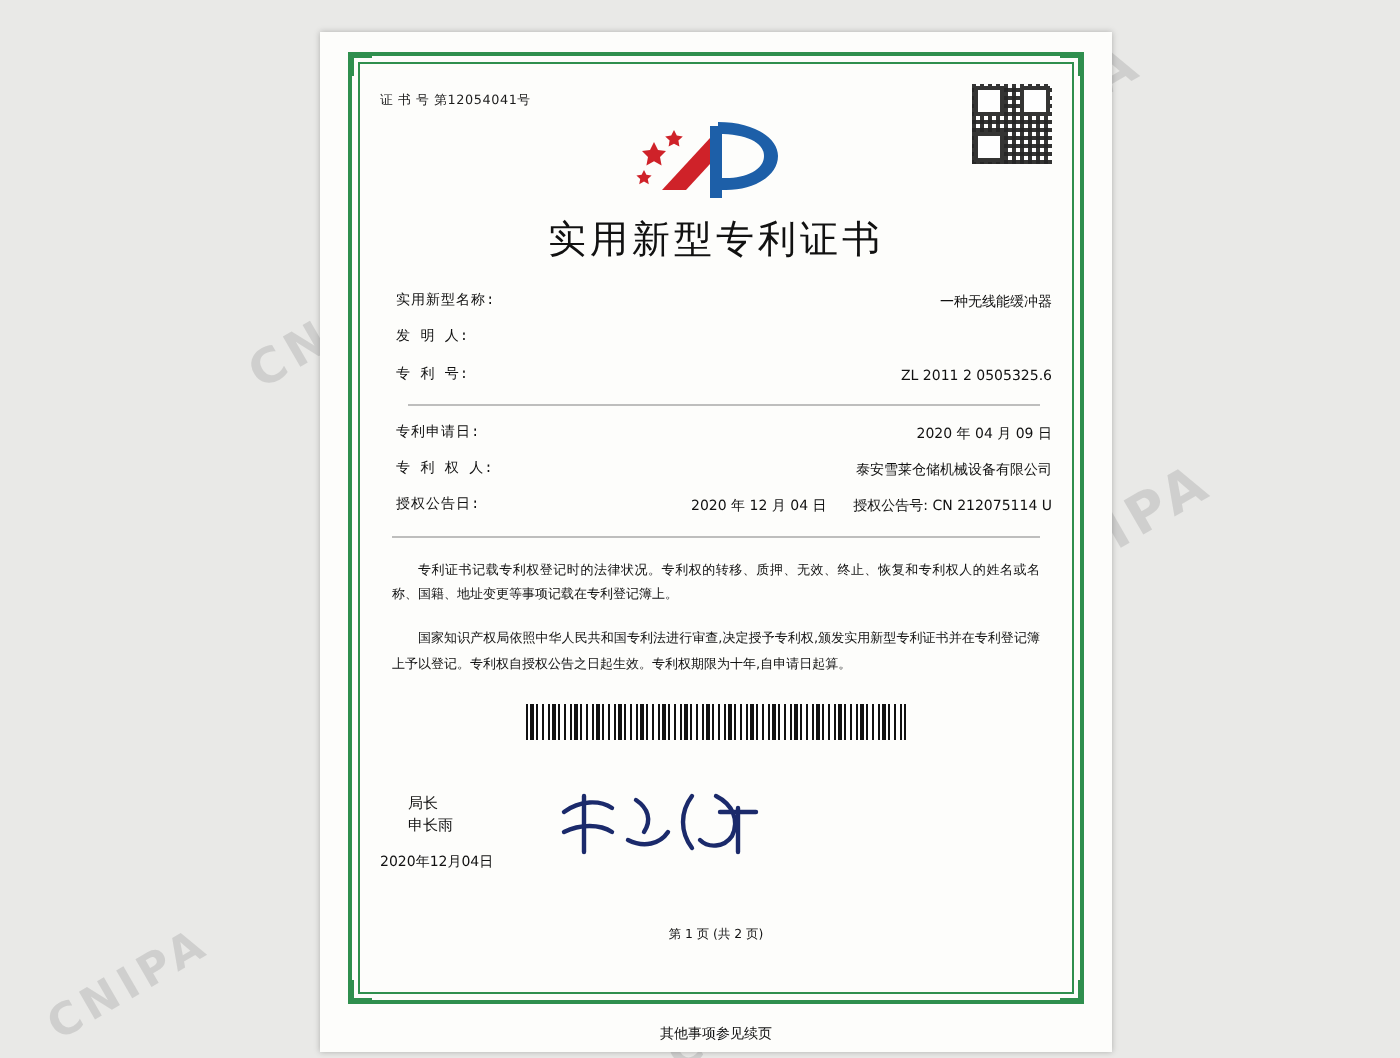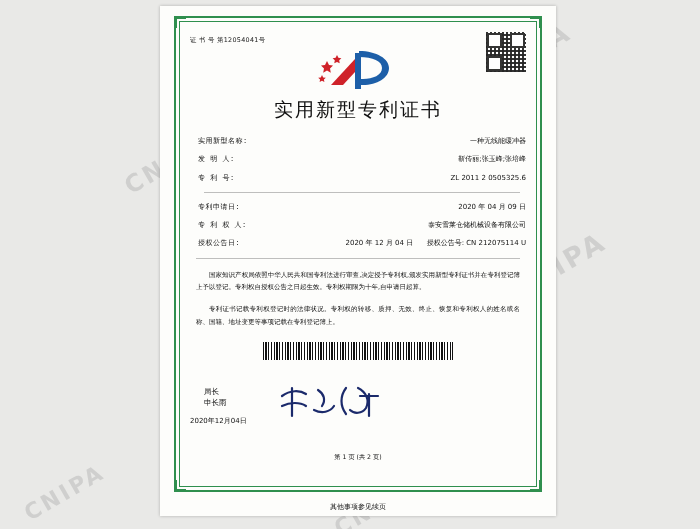--- a/index.html
+++ b/index.html
@@ -6,21 +6,21 @@
   body{
     width:700px;height:529px;
     background:#e9e9e7;
     font-family:"DejaVu Sans","Liberation Sans",sans-serif;
     overflow:hidden;
     position:relative;
   }
   
   .sheet{
     position:absolute;
-    left:160px;top:6px;
+    left:160px;top:16px;
     width:396px;height:510px;
     background:#fdfdfb;
     box-shadow:0 0 3px rgba(0,0,0,.25);
   }
   
   .border-outer{
     position:absolute;left:14px;top:10px;right:14px;bottom:24px;
     border:2px solid #2f8f4e;
   }
   .border-inner{
@@ -186,21 +186,20 @@
 
     <div class="title">实用新型专利证书</div>
 
     <div class="fields">
       <div class="frow">
         <div class="flabel">实用新型名称:</div>
         <div class="fval">一种无线能缓冲器</div>
       </div>
       <div class="frow">
         <div class="flabel">发 明 人:</div>
-        <div class="fval">靳传丽;张玉峰;张培峰</div>
       </div>
       <div class="frow">
         <div class="flabel">专 利 号:</div>
         <div class="fval">ZL 2011 2 0505325.6</div>
       </div>
 
       <div class="divider"></div>
 
       <div class="frow">
         <div class="flabel">专利申请日:</div>
@@ -216,22 +215,22 @@
           <span>2020 年 12 月 04 日</span>
           &nbsp;&nbsp;&nbsp;&nbsp;
           <span>授权公告号:</span>
           <span>CN 212075114 U</span>
         </div>
       </div>
     </div>
 
     <div class="divider"></div>
 
+    <div class="para">专利证书记载专利权登记时的法律状况。专利权的转移、质押、无效、终止、恢复和专利权人的姓名或名称、国籍、地址变更等事项记载在专利登记簿上。</div>
     <div class="para">国家知识产权局依照中华人民共和国专利法进行审查,决定授予专利权,颁发实用新型专利证书并在专利登记簿上予以登记。专利权自授权公告之日起生效。专利权期限为十年,自申请日起算。</div>
-    <div class="para">专利证书记载专利权登记时的法律状况。专利权的转移、质押、无效、终止、恢复和专利权人的姓名或名称、国籍、地址变更等事项记载在专利登记簿上。</div>
 
     <div class="barcode"></div>
 
     <div class="sign-row">
       <div class="sign-label">
         <div>局长</div>
         <div>申长雨</div>
       </div>
       <div class="sign-img">
         <svg width="120" height="42" viewBox="0 0 120 42" aria-hidden="true">

